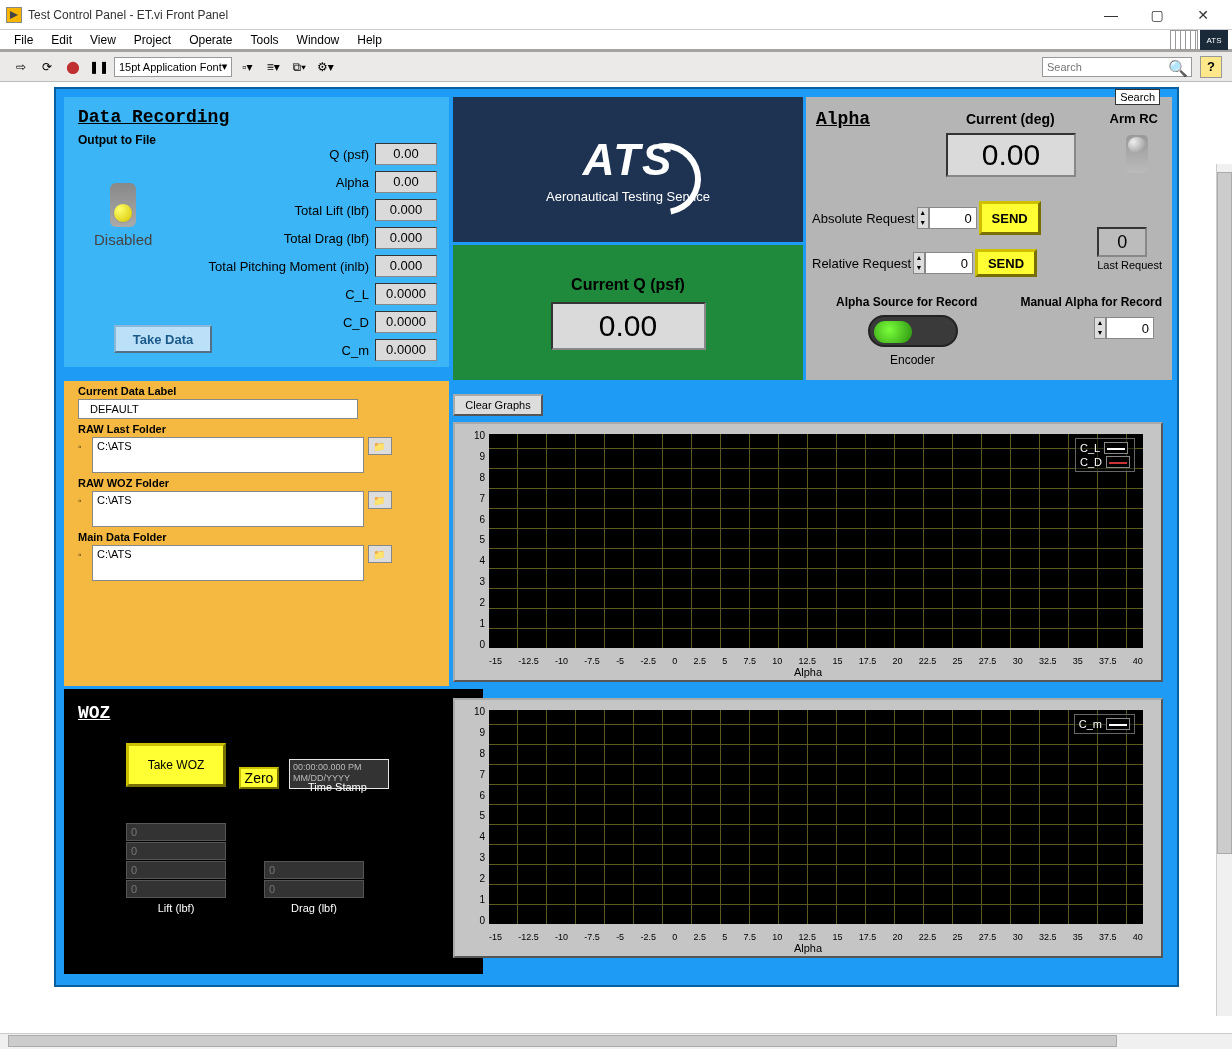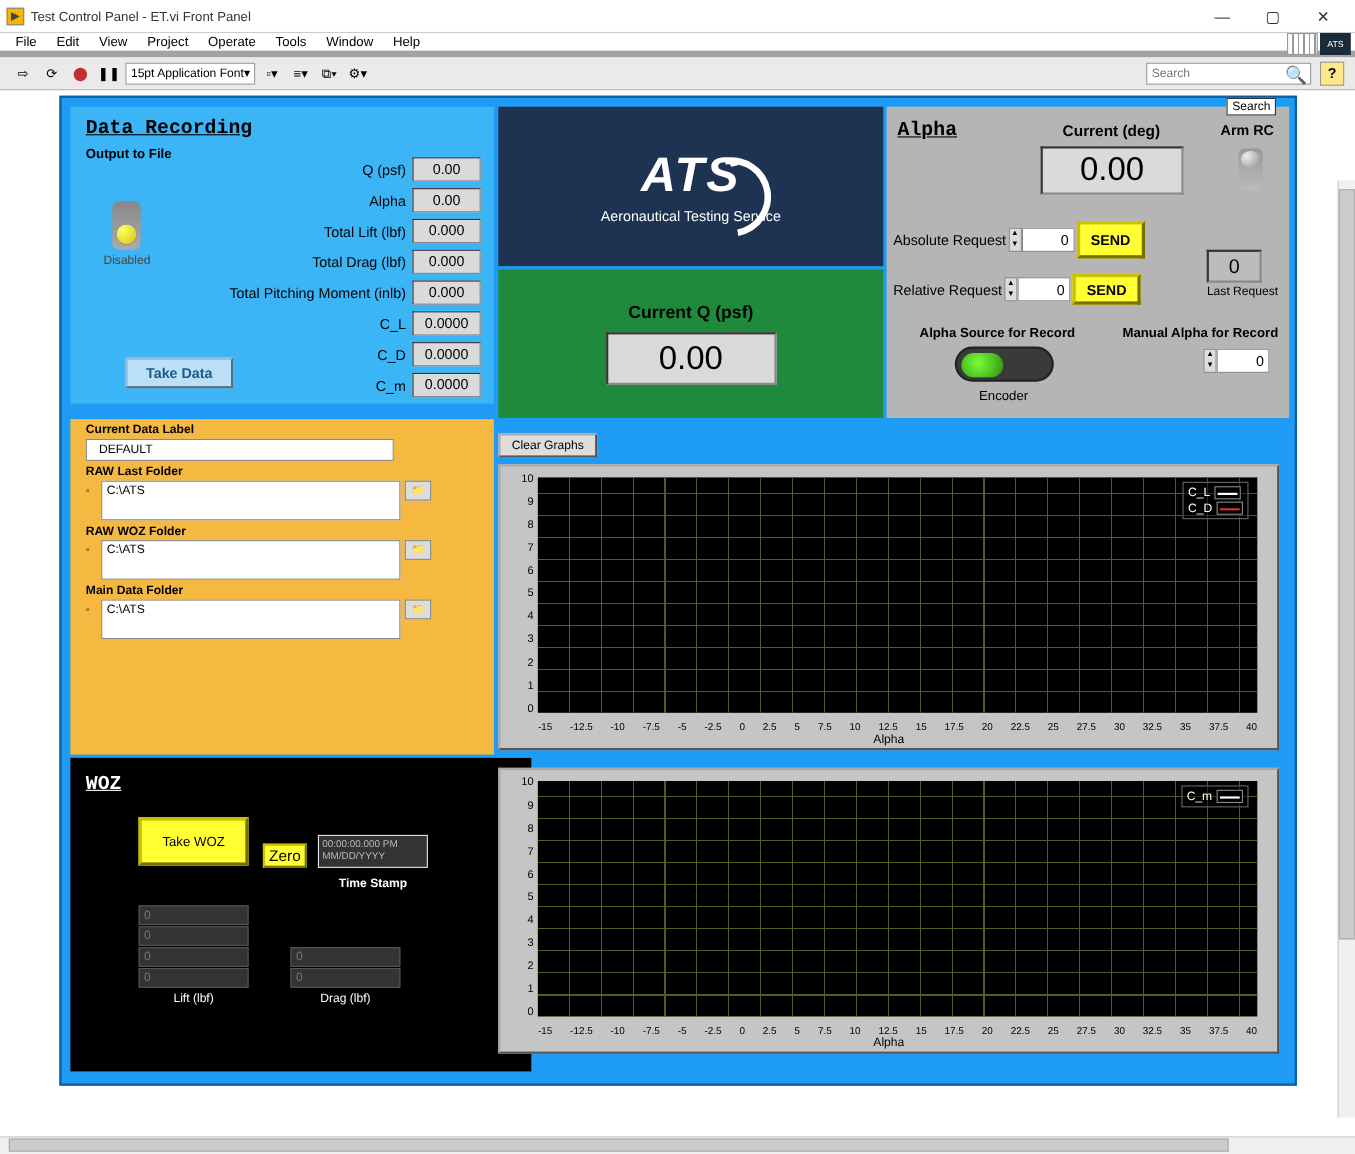--- a/index.html
+++ b/index.html
@@ -7,21 +7,21 @@
 
 
 .titlebar { height: 30px; background: #fff; border-bottom: 1px solid #ccc; display: flex; align-items: center; padding: 0 6px; }
 .titlebar .lv-icon { width: 16px; height: 16px; background: #f7b500; border: 1px solid #888; margin-right: 6px; display:flex; align-items:center; justify-content:center;}
 .titlebar .lv-icon svg{width:10px;height:10px;}
 .titlebar .title { font-size: 12px; color: #333; flex: 1; }
 .titlebar .winbtns { display: flex; gap: 0; }
 .titlebar .winbtn { width: 46px; height: 30px; display:flex; align-items:center; justify-content:center; font-size:14px; color:#333;}
 
 
-.menubar { height: 22px; display: flex; align-items: center; padding: 0 6px; gap: 2px; border-bottom:6px solid #a3a3a3; position:relative;}
+.menubar { height: 22px; display: flex; align-items: center; padding: 0 6px; gap: 2px; border-bottom:3px solid #a3a3a3; position:relative;}
 .menubar .item { font-size: 12px; padding: 2px 8px; }
 .menubar .logo-right { position:absolute; right:4px; top:0; display:flex; gap:2px; align-items:center;}
 .menubar .grid-icon{width:28px;height:20px;border:1px solid #999;background:repeating-linear-gradient(90deg,#fff,#fff 4px,#999 4px,#999 5px),repeating-linear-gradient(0deg,#fff,#fff 4px,#999 4px,#999 5px);}
 .menubar .ats-mini{width:28px;height:20px;background:#1a2a38;color:#fff;font-size:8px;display:flex;align-items:center;justify-content:center;}
 
 
 .toolbar { height: 30px; background: #eceae8; border-bottom:1px solid #bbb; display:flex; align-items:center; padding:0 10px; gap:4px;}
 .toolbar .tbtn{width:22px;height:22px;display:flex;align-items:center;justify-content:center;font-size:12px;}
 .toolbar .font-sel{height:20px;border:1px solid #999;background:#fff;font-size:11px;padding:0 4px;display:flex;align-items:center;}
 .toolbar .search-box{margin-left:auto;height:20px;width:150px;border:1px solid #999;background:#fff;font-size:11px;padding:0 18px 0 4px;color:#888;position:relative;}
@@ -49,21 +49,21 @@
 .sub{font-size:12px;font-weight:bold;padding:4px 14px 6px;}
 
 
 .dr-body{position:relative;height:210px;}
 .dr-row{position:absolute;right:12px;display:flex;align-items:center;gap:6px;}
 .dr-row .lbl{font-size:13px;text-align:right;}
 .dr-row .val{width:62px;height:22px;background:#dadada;border:1px inset #888;text-align:center;font-size:13px;line-height:20px;}
 .toggle-wrap{position:absolute;left:30px;top:30px;text-align:center;}
 .toggle-sw{width:26px;height:44px;background:linear-gradient(#888,#aaa);border-radius:6px;position:relative;margin:0 auto;}
 .toggle-knob{width:20px;height:20px;background:radial-gradient(circle at 30% 30%,#ffff6a,#d6c400);border-radius:50%;position:absolute;left:3px;top:20px;border:1px solid #999;}
-.toggle-lbl{font-size:11px;color:#444;margin-top:4px;}
+.toggle-lbl{font-size:15px;color:#444;margin-top:4px;}
 .take-data-btn{position:absolute;left:50px;bottom:10px;width:98px;height:28px;background:#bce0f7;border:2px outset #8ab8d8;font-size:13px;font-weight:bold;color:#1a5a8a;}
 
 
 .ats-logo-txt{color:#fff;font-size:44px;font-weight:bold;font-style:italic;letter-spacing:2px;position:relative;}
 .ats-logo-txt::after{content:"";position:absolute;right:-28px;top:8px;width:60px;height:60px;border:6px solid #fff;border-left-color:transparent;border-bottom-color:transparent;border-radius:50%;transform:rotate(35deg);}
 .ats-tag{color:#fff;font-size:13px;margin-top:4px;}
 
 
 .q-lbl{font-size:16px;font-weight:bold;color:#000;margin-bottom:8px;}
 .q-val{width:155px;height:48px;background:#dadada;border:2px inset #888;font-size:30px;text-align:center;line-height:44px;}
@@ -103,21 +103,21 @@
 .path-row .tree-icon{width:10px;font-size:10px;padding-top:4px;}
 .path-row textarea{width:272px;height:36px;border:1px solid #888;background:#fff;font-size:11px;padding:2px 4px;resize:none;}
 .path-row .browse{width:24px;height:18px;background:#ddd;border:1px solid #888;font-size:10px;display:flex;align-items:center;justify-content:center;}
 
 
 .woz-blk .hd{color:#fff;padding:14px 14px 8px;}
 .woz-body{position:relative;color:#fff;height:230px;}
 .take-woz{position:absolute;left:62px;top:12px;width:100px;height:44px;background:#ffff33;border:3px outset #ccc000;font-size:12px;}
 .zero-btn{position:absolute;left:175px;top:36px;width:40px;height:22px;background:#ffff33;border:2px outset #ccc000;font-size:14px;}
 .ts-box{position:absolute;left:225px;top:28px;width:100px;height:30px;background:#333;border:1px solid #e5e5e5;font-size:9px;color:#bbb;padding:2px 3px;line-height:11px;}
-.ts-lbl{position:absolute;left:244px;top:66px;font-size:11px;font-weight:bold;}
+.ts-lbl{position:absolute;left:244px;top:50px;font-size:11px;}
 .woz-arr{position:absolute;width:100px;}
 .woz-arr .cell{height:18px;background:#333;border:1px solid #555;margin-bottom:1px;color:#777;font-size:11px;padding:0 4px;line-height:16px;}
 .woz-arr-lbl{font-size:11px;text-align:center;margin-top:4px;}
 
 
 .clear-btn{width:90px;height:22px;background:#ddd;border:2px outset #aaa;font-size:11px;margin-bottom:6px;}
 .graph{width:710px;height:260px;background:#c5c5c5;border:2px outset #aaa;position:relative;margin-bottom:16px;}
 .plot{position:absolute;left:34px;top:10px;right:18px;bottom:32px;background:#000;}
 .plot-grid{position:absolute;inset:0;background:
  repeating-linear-gradient(0deg,transparent,transparent 19px,#5a5a20 19px,#5a5a20 20px),

